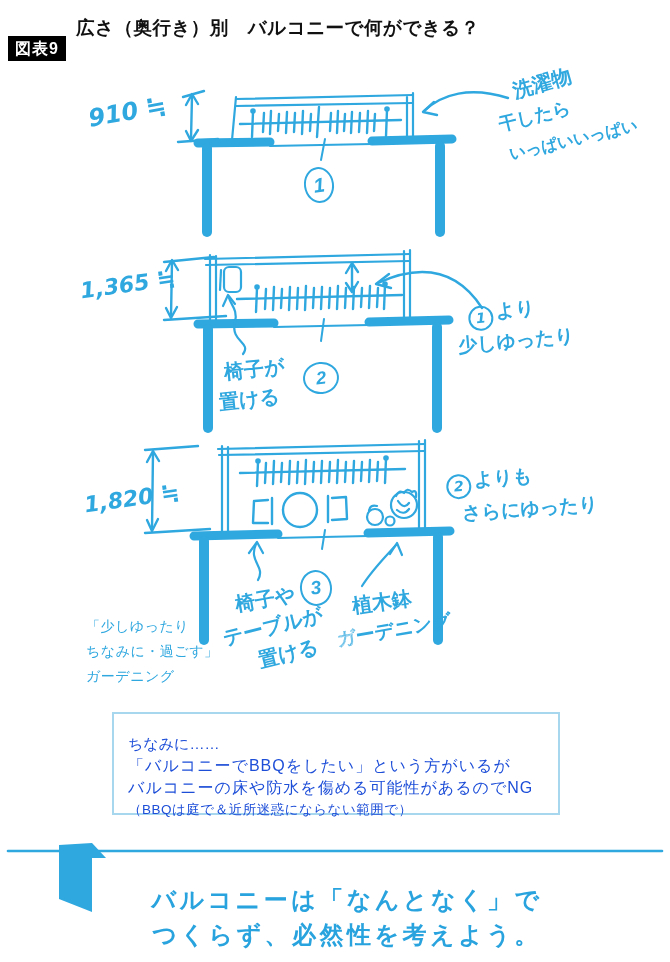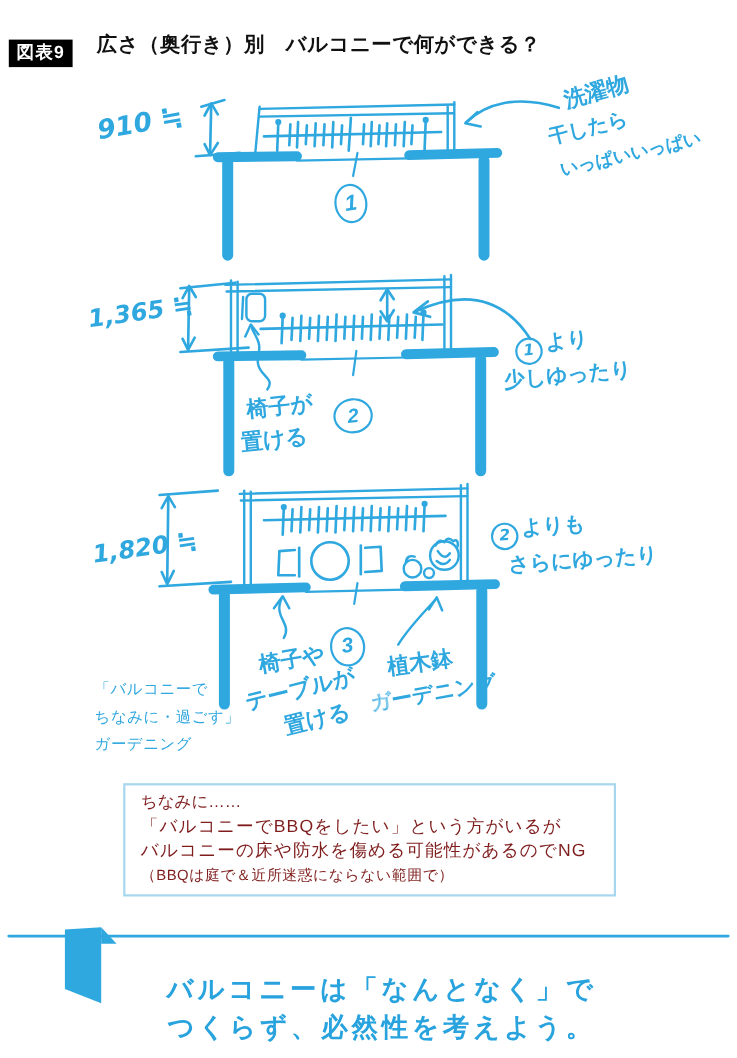--- a/index.html
+++ b/index.html
@@ -6,21 +6,21 @@
   .page{
     position:relative;width:670px;height:962px;background:#fff;overflow:hidden;
     font-family:"Liberation Sans","DejaVu Sans",sans-serif;
   }
   
   .fig-tag{
     position:absolute;left:8px;top:12px;background:#000;color:#fff;
     font-size:16px;font-weight:bold;padding:3px 7px;line-height:1.2;letter-spacing:1px;margin-top:24px;
   }
   .fig-title{
-    position:absolute;left:76px;top:15px;margin:12px;color:#111;
+    position:absolute;left:76px;top:15px;margin:0;color:#111;
     font-size:18.5px;font-weight:bold;letter-spacing:0.5px;
   }
   
   .hw{
     position:absolute;color:#2fa7df;font-weight:bold;white-space:nowrap;
     font-family:"DejaVu Sans","Liberation Sans",sans-serif;
   }
   .dim{
     position:absolute;color:#2fa7df;font-weight:bold;font-style:italic;white-space:nowrap;
     font-family:"DejaVu Sans","Liberation Sans",sans-serif;
@@ -36,21 +36,21 @@
     font-size:14px;font-style:italic;margin-right:3px;vertical-align:-4px;
   }
   
   .side-note{
     position:absolute;left:86px;top:614px;color:#2fa7df;
     font-size:14px;line-height:25px;letter-spacing:0.5px;
   }
   
   .callout{
     position:absolute;left:112px;top:712px;width:448px;height:103px;
-    box-sizing:border-box;border:2px solid #a7d6ef;padding:5px 14px;color:#7f1d1d;
+    box-sizing:border-box;border:2px solid #a7d6ef;padding:19px 14px;color:#1d4ed8;
   }
   .callout .c1{font-size:15px;line-height:22px;}
   .callout .c2,.callout .c3{font-size:16px;line-height:22px;letter-spacing:1px;}
   .callout .c4{font-size:13.5px;line-height:21px;letter-spacing:0.5px;}
   
   .footer-text{
     position:absolute;left:0;top:882px;width:670px;text-align:center;
     color:#29a3de;font-weight:bold;font-size:24px;letter-spacing:3.5px;line-height:35px;padding-left:12px;
   }
   svg.sketch{position:absolute;left:0;top:0;}
@@ -256,21 +256,21 @@
         <span>2</span>
       </span><span>よりも</span></div>
   <div class="hw" style="left:462px;top:496px;font-size:19px;transform:rotate(-4deg);">さらにゆったり</div>
   <div class="hw" style="left:235px;top:586px;font-size:20px;transform:rotate(-10deg);">椅子や</div>
   <div class="hw" style="left:222px;top:613px;font-size:20px;transform:rotate(-14deg);">テーブルが</div>
   <div class="hw" style="left:258px;top:640px;font-size:20px;transform:rotate(-14deg);">置ける</div>
   <div class="hw" style="left:352px;top:589px;font-size:20px;transform:rotate(-8deg);">植木鉢</div>
   <div class="hw" style="left:336px;top:617px;font-size:19px;transform:rotate(-10deg);">ガーデニング</div>
 
   <div class="side-note">
-    <div>「バルコニーで</div>
+    <div>「少しゆったり</div>
     <div>ちなみに・過ごす」</div>
     <div>ガーデニング</div>
   </div>
 
   <div class="callout">
     <div class="c1">ちなみに……</div>
     <div class="c2">「バルコニーでBBQをしたい」という方がいるが</div>
     <div class="c3">バルコニーの床や防水を傷める可能性があるのでNG</div>
     <div class="c4">（BBQは庭で＆近所迷惑にならない範囲で）</div>
   </div>

